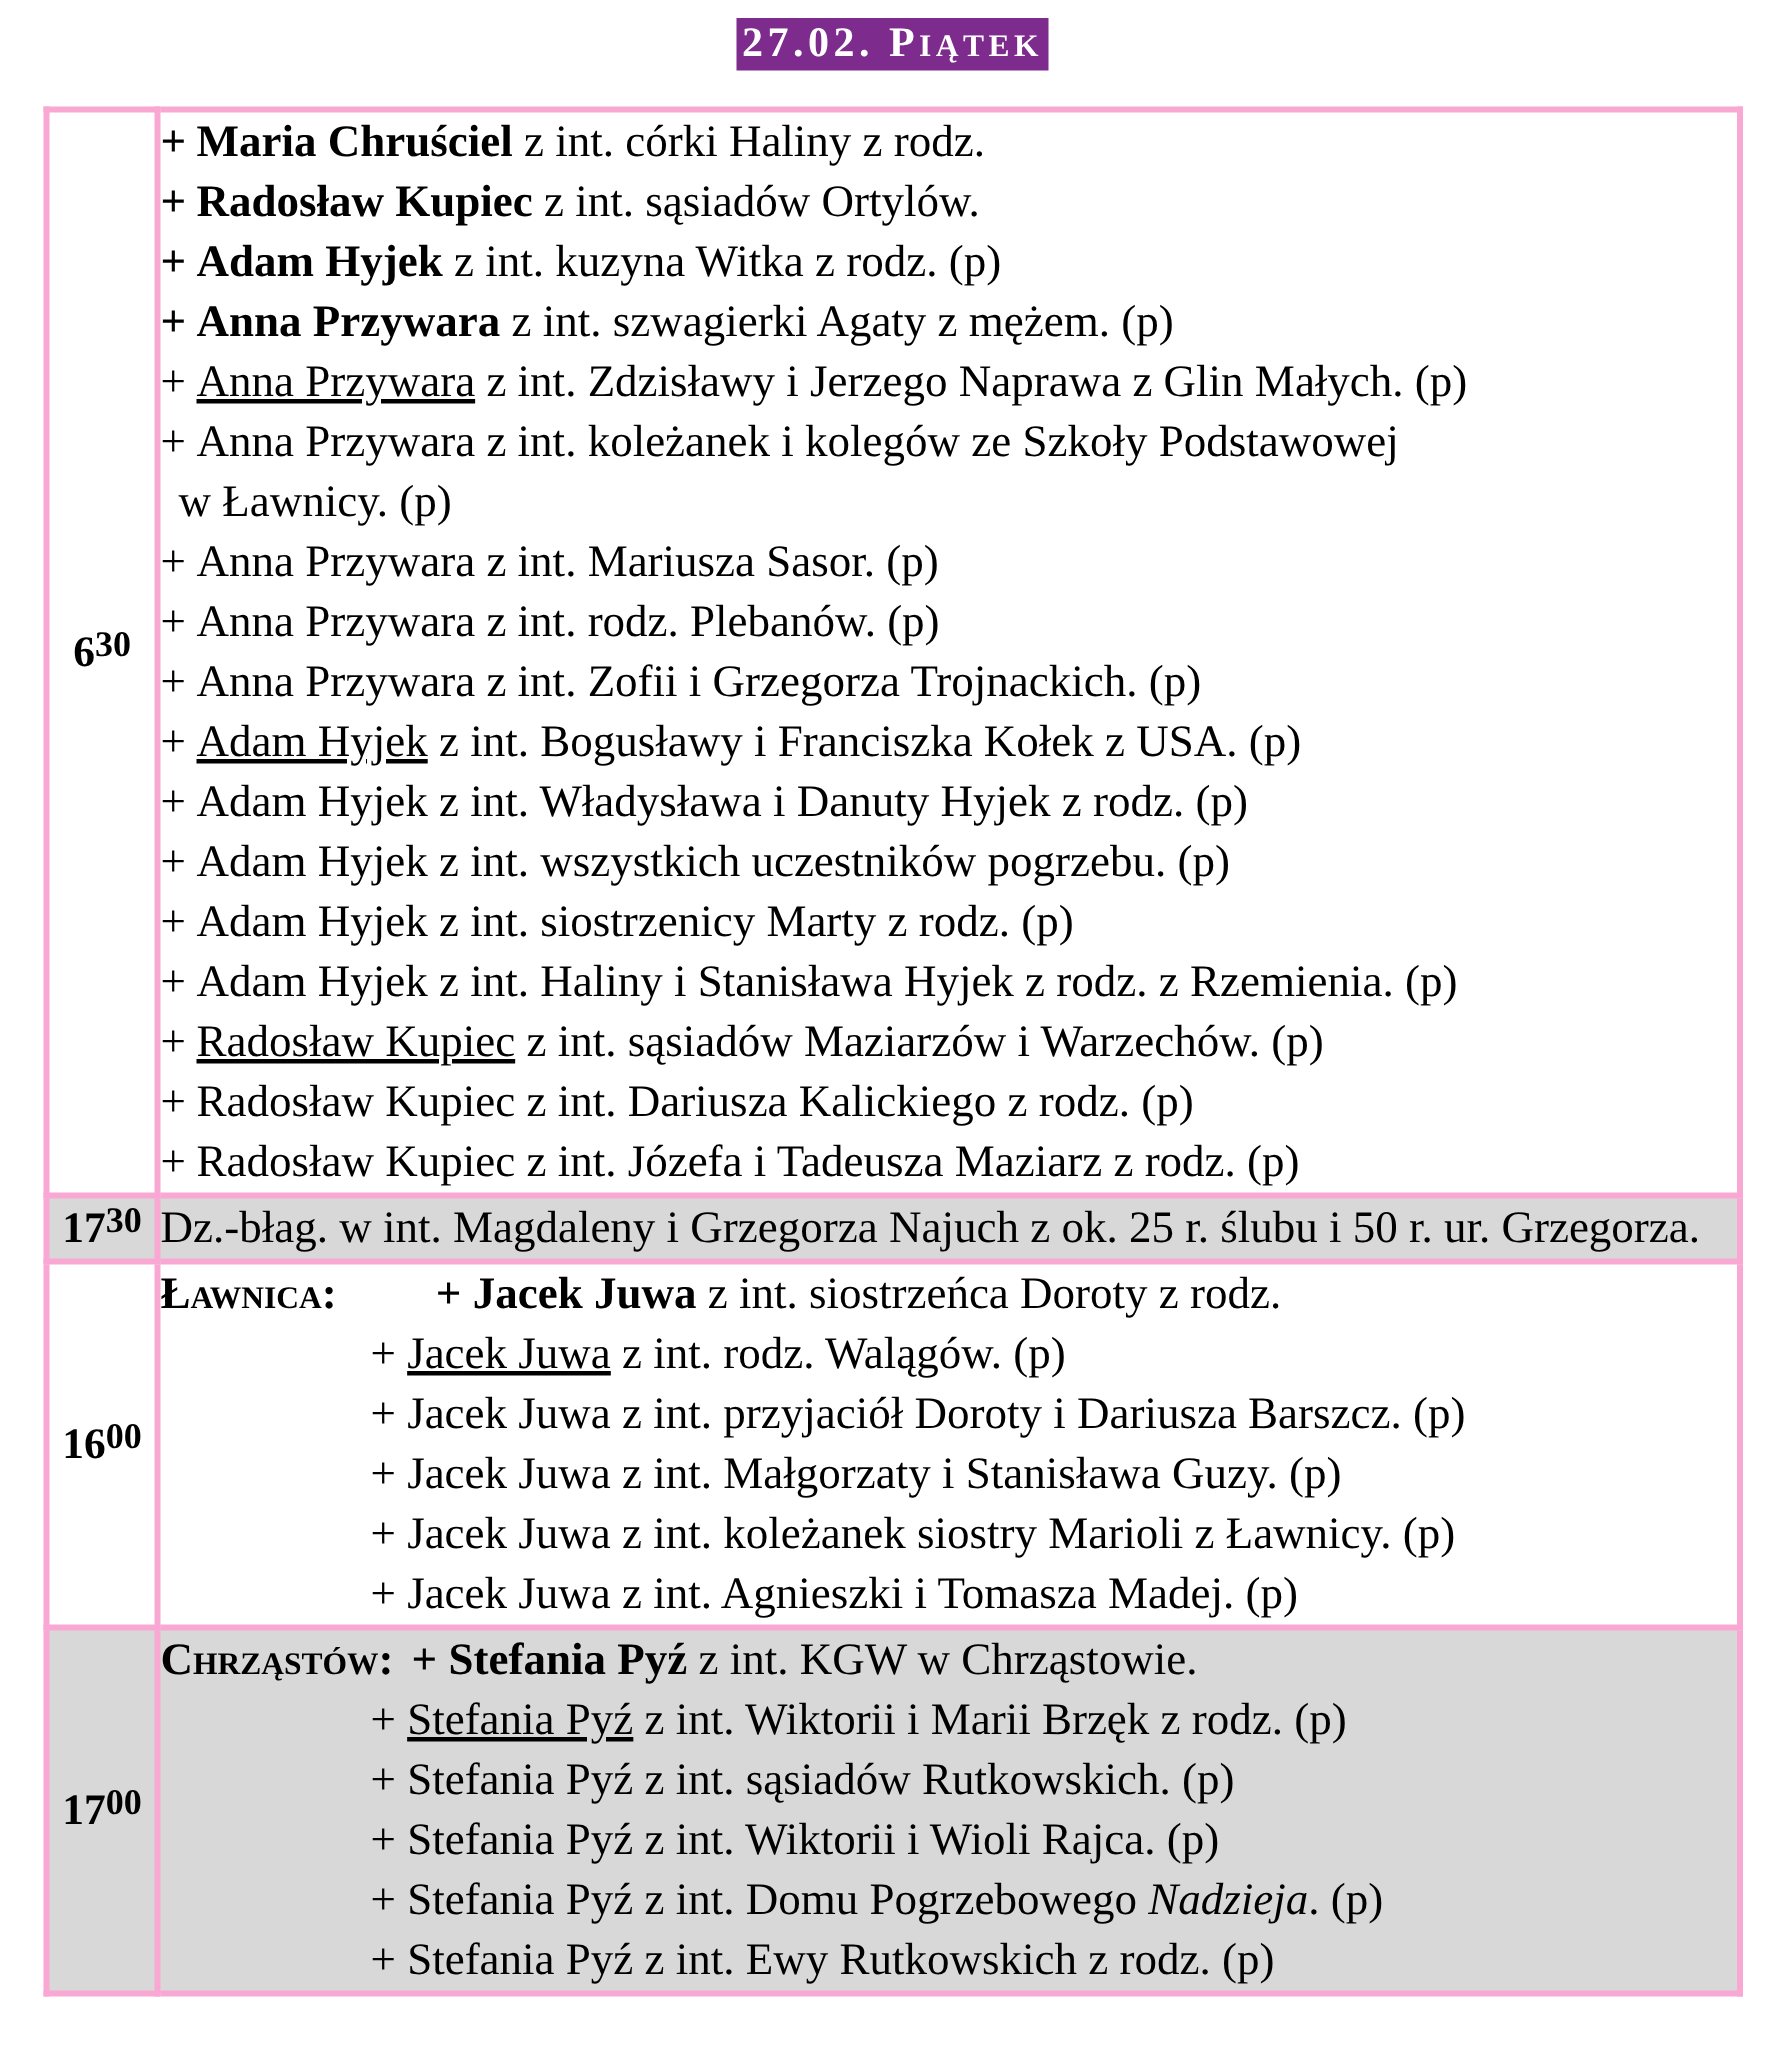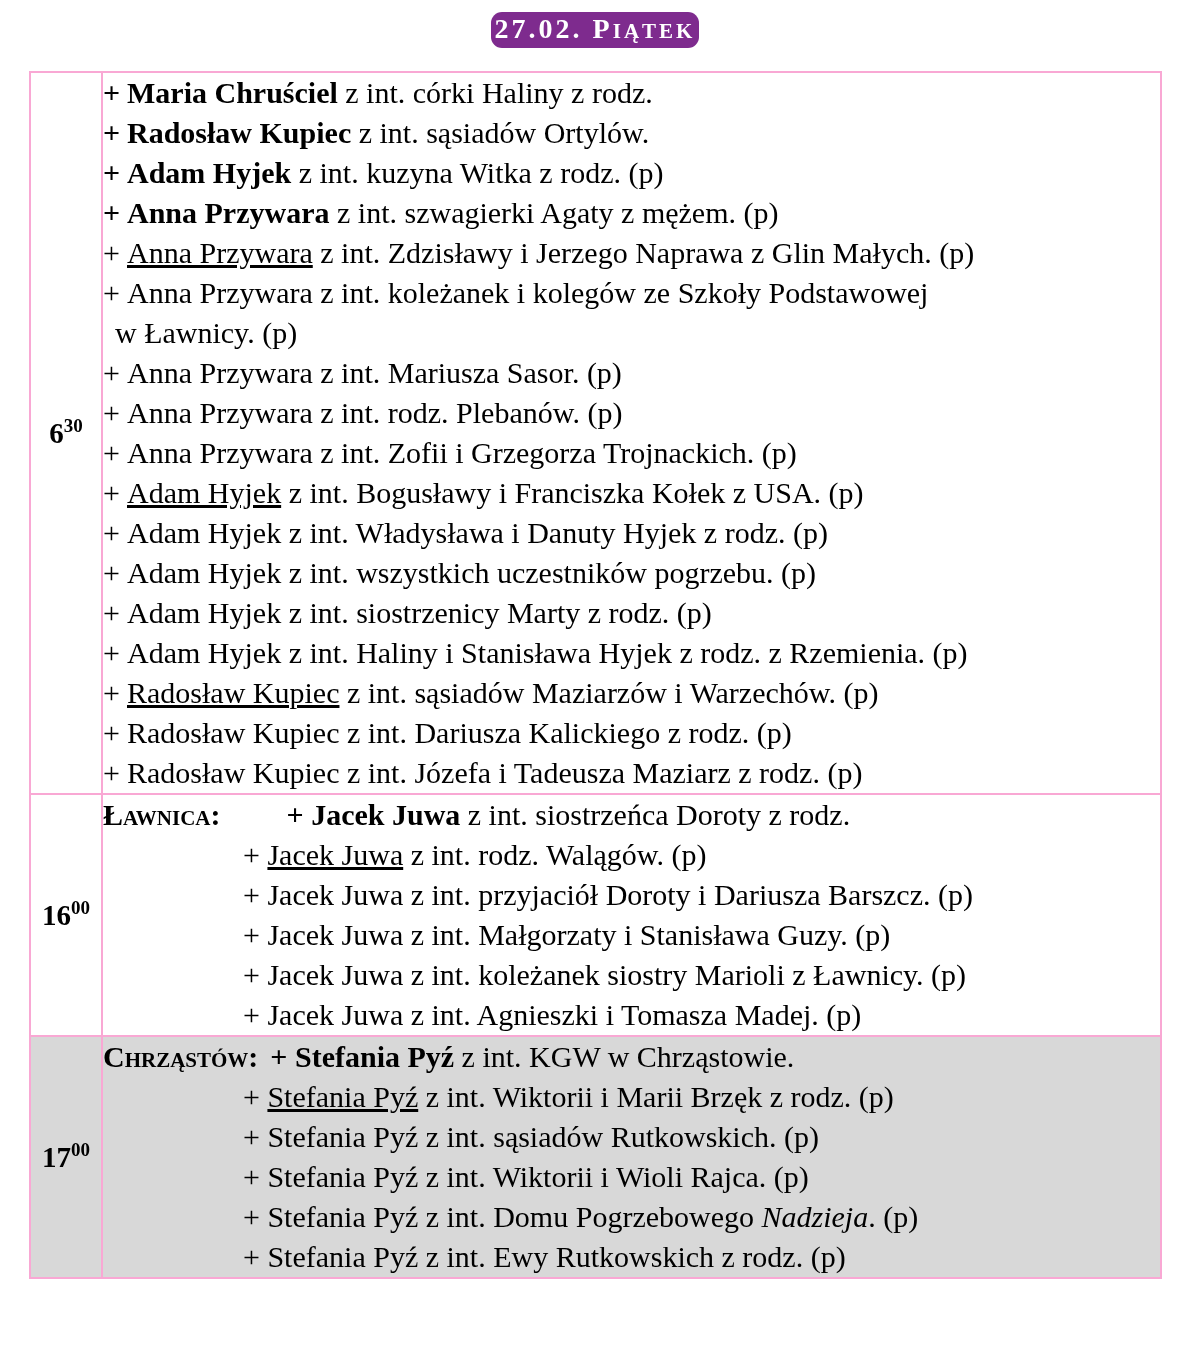--- a/index.html
+++ b/index.html
@@ -1,26 +1,26 @@
 <!DOCTYPE html>
 <html><head>
 <meta charset="utf-8">
 <style>
   html, body { margin:0; padding:0; background:#ffffff; }
   body { width:1190px; height:1372px; position:relative; overflow:hidden;
          font-family: "Liberation Serif", "DejaVu Serif", serif; color:#000; }
   .title-wrap { position:absolute; top:12px; left:0; width:1190px; text-align:center; }
   .title { display:inline-block; background:#7e2b8e; color:#ffffff; font-weight:bold;
-           font-size:28px; line-height:34px; padding:0 4px; letter-spacing:3px;border-radius:11px; }
+           font-size:28px; line-height:34px; padding:0 4px; letter-spacing:3px; }
   .title .sc { font-size:21px; letter-spacing:3px; }
   table.sched { position:absolute; left:29px; top:71px; width:1133px;
                 border-collapse:collapse; border:2px solid #a0a0a0; }
-  table.sched td { border:2px solid #f9a8d4; vertical-align:middle; padding:0; }
+  table.sched td { border:4px solid #f9a8d4; vertical-align:middle; padding:0; }
   td.time { width:70px; text-align:center; font-weight:bold; font-size:29px; }
-  td.time sup { font-size:19px; vertical-align:top; position:relative; top:-2px; }
+  td.time sup { font-size:24px; vertical-align:top; position:relative; top:-2px; }
   td.content { padding:2px 0 0 5px; font-size:30px; line-height:40px; }
   tr.gray td { background:#d8d8d8; }
   .line { white-space:nowrap; }
   .line.wrap { white-space:normal; }
   .cont { padding-left:12px; }
   .plus { display:inline-block; width:24px; }
   .indent { padding-left:140px; }
   .place { font-weight:bold; font-variant:small-caps; }
   .u { text-decoration:underline; }
   .b { font-weight:bold; }
@@ -51,20 +51,26 @@
           <div class="line"><span class="plus">+</span><span class="u">Adam Hyjek</span><span> z int. Bogusławy i Franciszka Kołek z USA. (p)</span></div>
           <div class="line"><span class="plus">+</span><span>Adam Hyjek</span><span> z int. Władysława i Danuty Hyjek z rodz. (p)</span></div>
           <div class="line"><span class="plus">+</span><span>Adam Hyjek</span><span> z int. wszystkich uczestników pogrzebu. (p)</span></div>
           <div class="line"><span class="plus">+</span><span>Adam Hyjek</span><span> z int. siostrzenicy Marty z rodz. (p)</span></div>
           <div class="line"><span class="plus">+</span><span>Adam Hyjek</span><span> z int. Haliny i Stanisława Hyjek z rodz. z Rzemienia. (p)</span></div>
           <div class="line"><span class="plus">+</span><span class="u">Radosław Kupiec</span><span> z int. sąsiadów Maziarzów i Warzechów. (p)</span></div>
           <div class="line"><span class="plus">+</span><span>Radosław Kupiec</span><span> z int. Dariusza Kalickiego z rodz. (p)</span></div>
           <div class="line"><span class="plus">+</span><span>Radosław Kupiec</span><span> z int. Józefa i Tadeusza Maziarz z rodz. (p)</span></div>
         </td>
       </tr>
+      <tr class="gray">
+        <td class="time"><span>17</span><sup>30</sup></td>
+        <td class="content">
+          <div class="line wrap">Dz.-błag. w int. Magdaleny i Grzegorza Najuch z ok. 25 r. ślubu i 50 r. ur. Grzegorza.</div>
+        </td>
+      </tr>
       <tr>
         <td class="time"><span>16</span><sup>00</sup></td>
         <td class="content">
           <div class="line"><span class="place">Ławnica:</span><span style="display: inline-block; width: 66px;"></span><span class="b">+ </span><span class="b">Jacek Juwa</span><span> z int. siostrzeńca Doroty z rodz.</span></div>
           <div class="line indent"><span class="">+ </span><span class="u">Jacek Juwa</span><span> z int. rodz. Walągów. (p)</span></div>
           <div class="line indent"><span class="">+ </span><span>Jacek Juwa</span><span> z int. przyjaciół Doroty i Dariusza Barszcz. (p)</span></div>
           <div class="line indent"><span class="">+ </span><span>Jacek Juwa</span><span> z int. Małgorzaty i Stanisława Guzy. (p)</span></div>
           <div class="line indent"><span class="">+ </span><span>Jacek Juwa</span><span> z int. koleżanek siostry Marioli z Ławnicy. (p)</span></div>
           <div class="line indent"><span class="">+ </span><span>Jacek Juwa</span><span> z int. Agnieszki i Tomasza Madej. (p)</span></div>
         </td>

